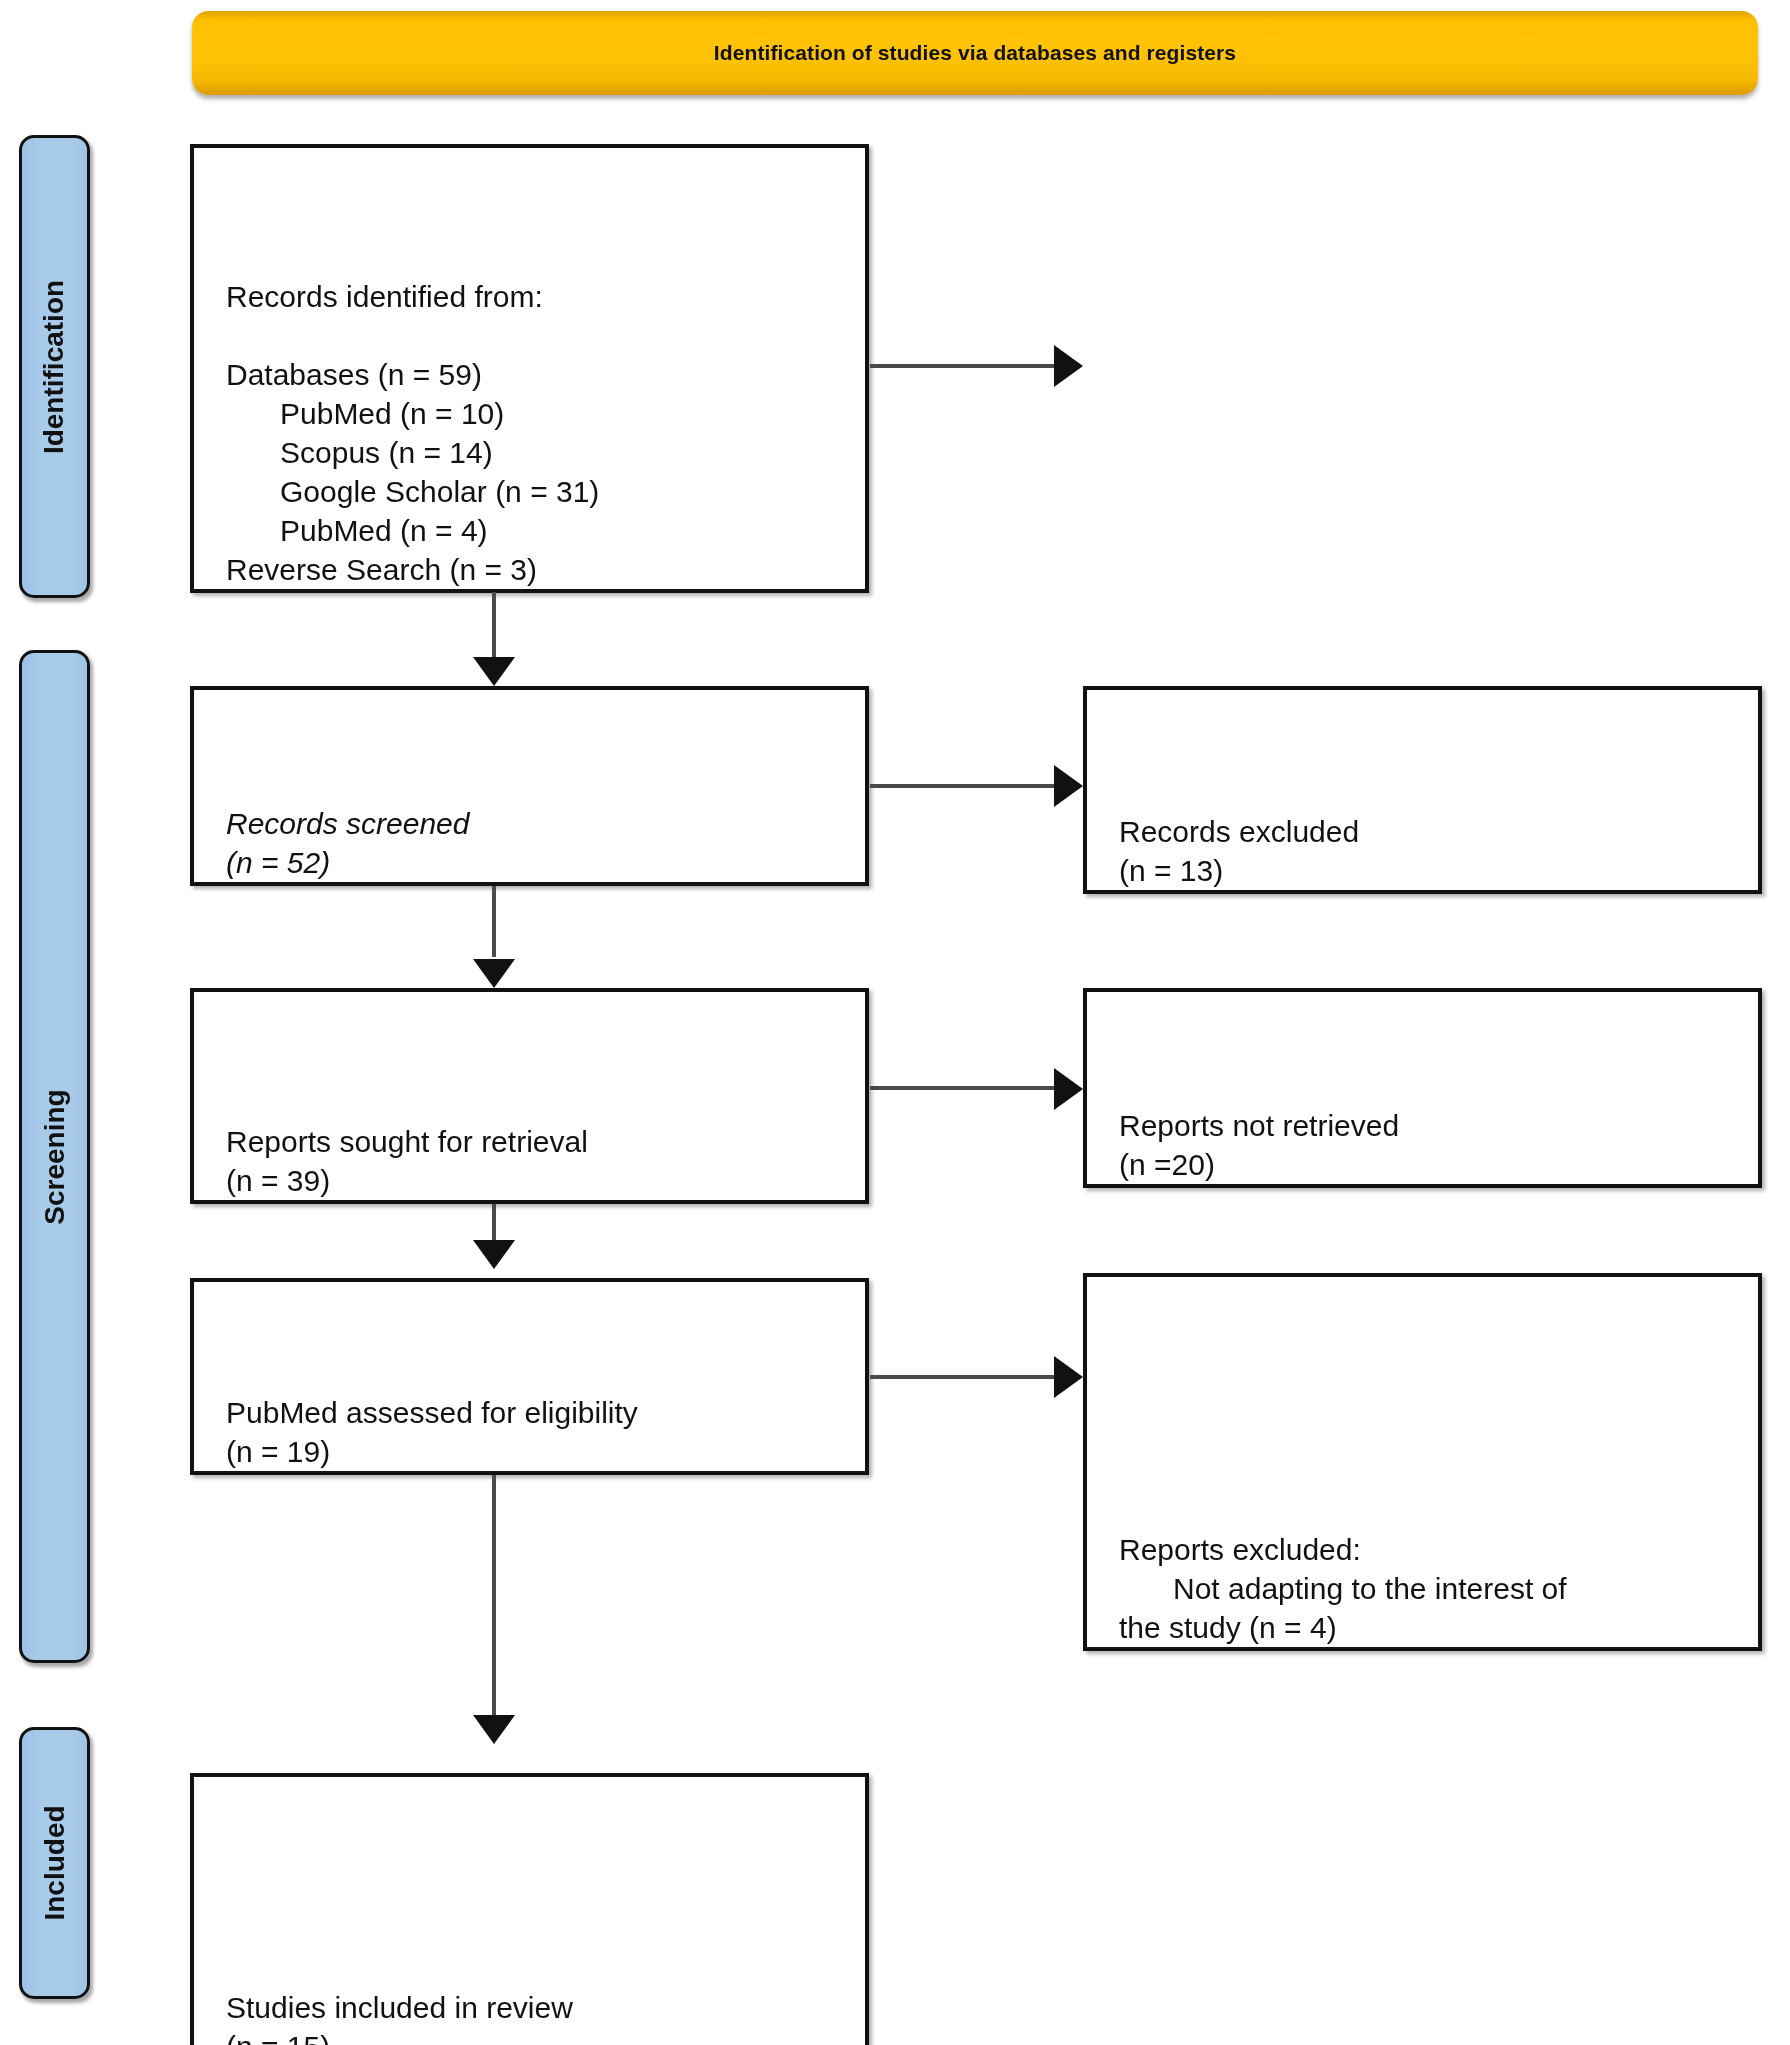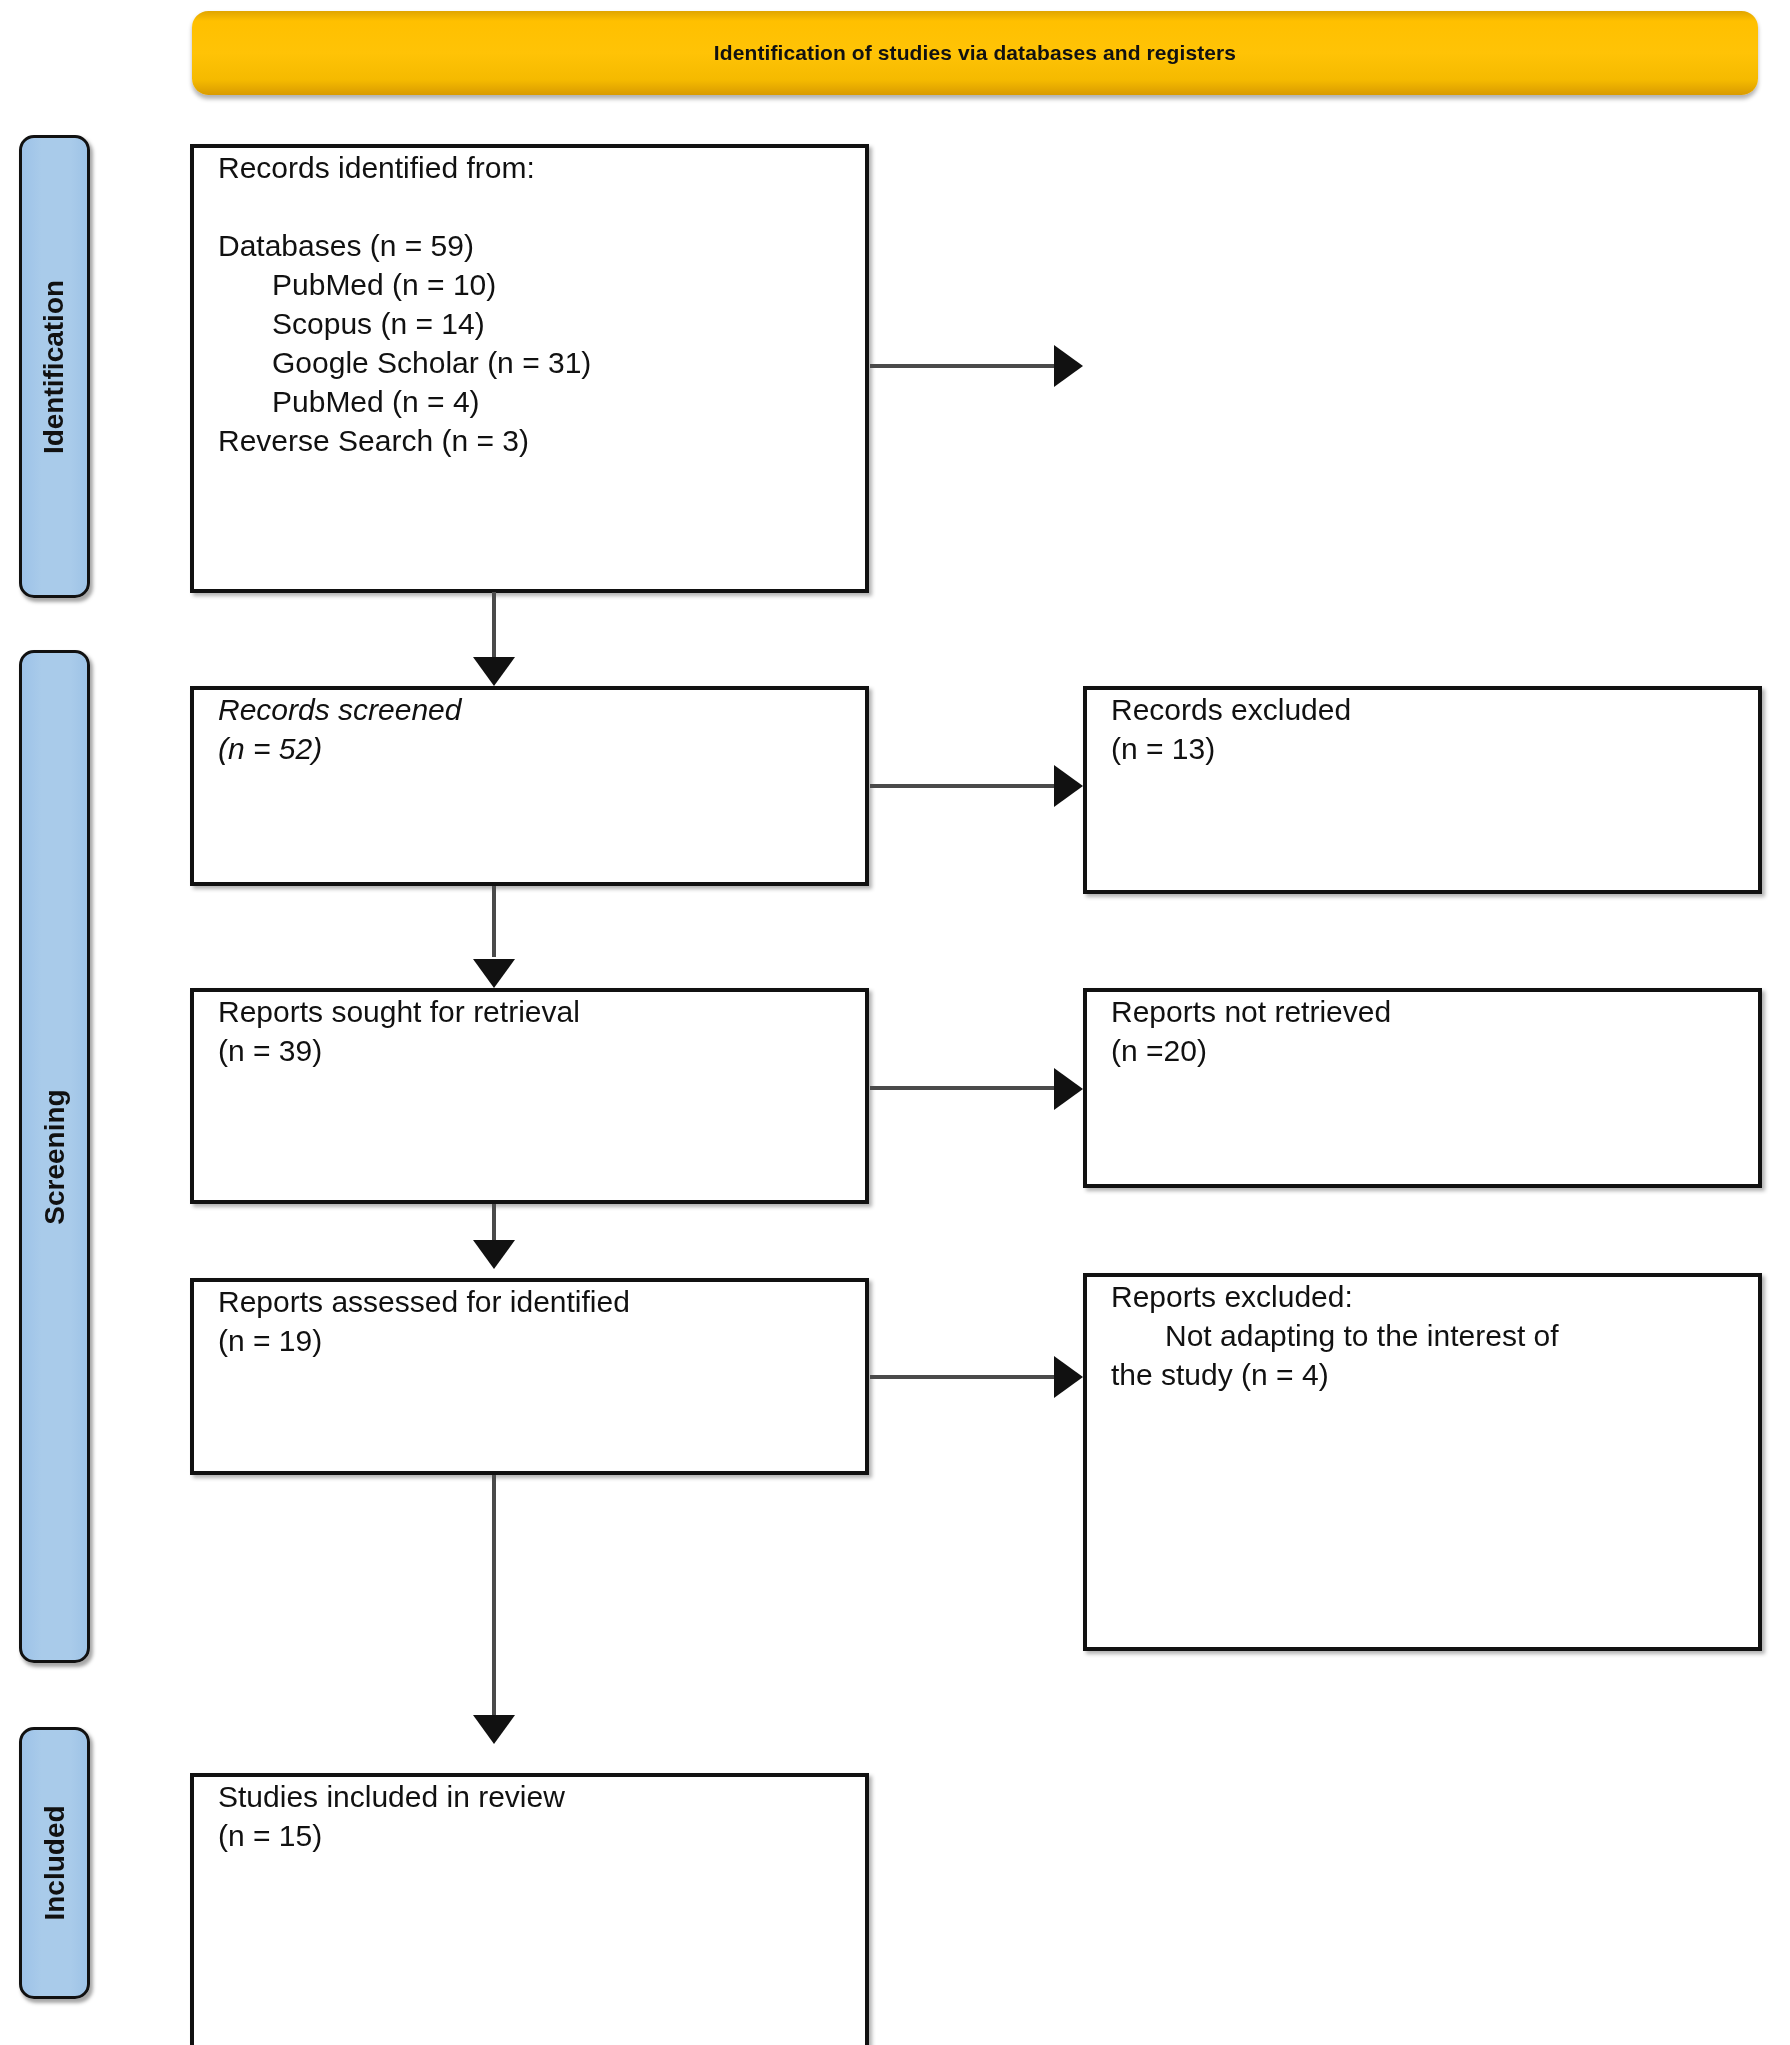--- a/index.html
+++ b/index.html
@@ -77,21 +77,22 @@
 
   
   .box {
     position: absolute;
     background: #ffffff;
     border: 4.4px solid #111111;
     box-sizing: border-box;
     box-shadow: 2.5px 3.2px 3.8px rgba(0,0,0,0.30);
     display: flex;
     flex-direction: column;
-    justify-content: flex-start;
+    justify-content: flex-end;
+    padding-left: 8px;
   }
   .box-text {
     font-size: 30px;
     line-height: 1.30;
     color: #111111;
     padding: 0 0 0 24px;
     white-space: pre-wrap;
   }
   .box-text .ital { font-style: italic; }
 
@@ -180,21 +181,21 @@
     <div class="box-text"><span>Reports sought for retrieval</span>
 <span>(n = 39)</span></div>
   </div>
 
   <div class="box col-right" id="box-not-retrieved">
     <div class="box-text"><span>Reports not retrieved</span>
 <span>(n =20)</span></div>
   </div>
 
   <div class="box col-left" id="box-assessed">
-    <div class="box-text"><span>Reports assessed for identified</span>
+    <div class="box-text"><span>PubMed assessed for eligibility</span>
 <span>(n = 19)</span></div>
   </div>
 
   <div class="box col-right" id="box-reports-excl">
     <div class="box-text"><span>Reports excluded:</span>
 <span class="indent1">Not adapting to the interest of</span><span>the study (n = 4)</span></div>
   </div>
 
   <div class="box col-left" id="box-included">
     <div class="box-text"><span>Studies included in review</span>

